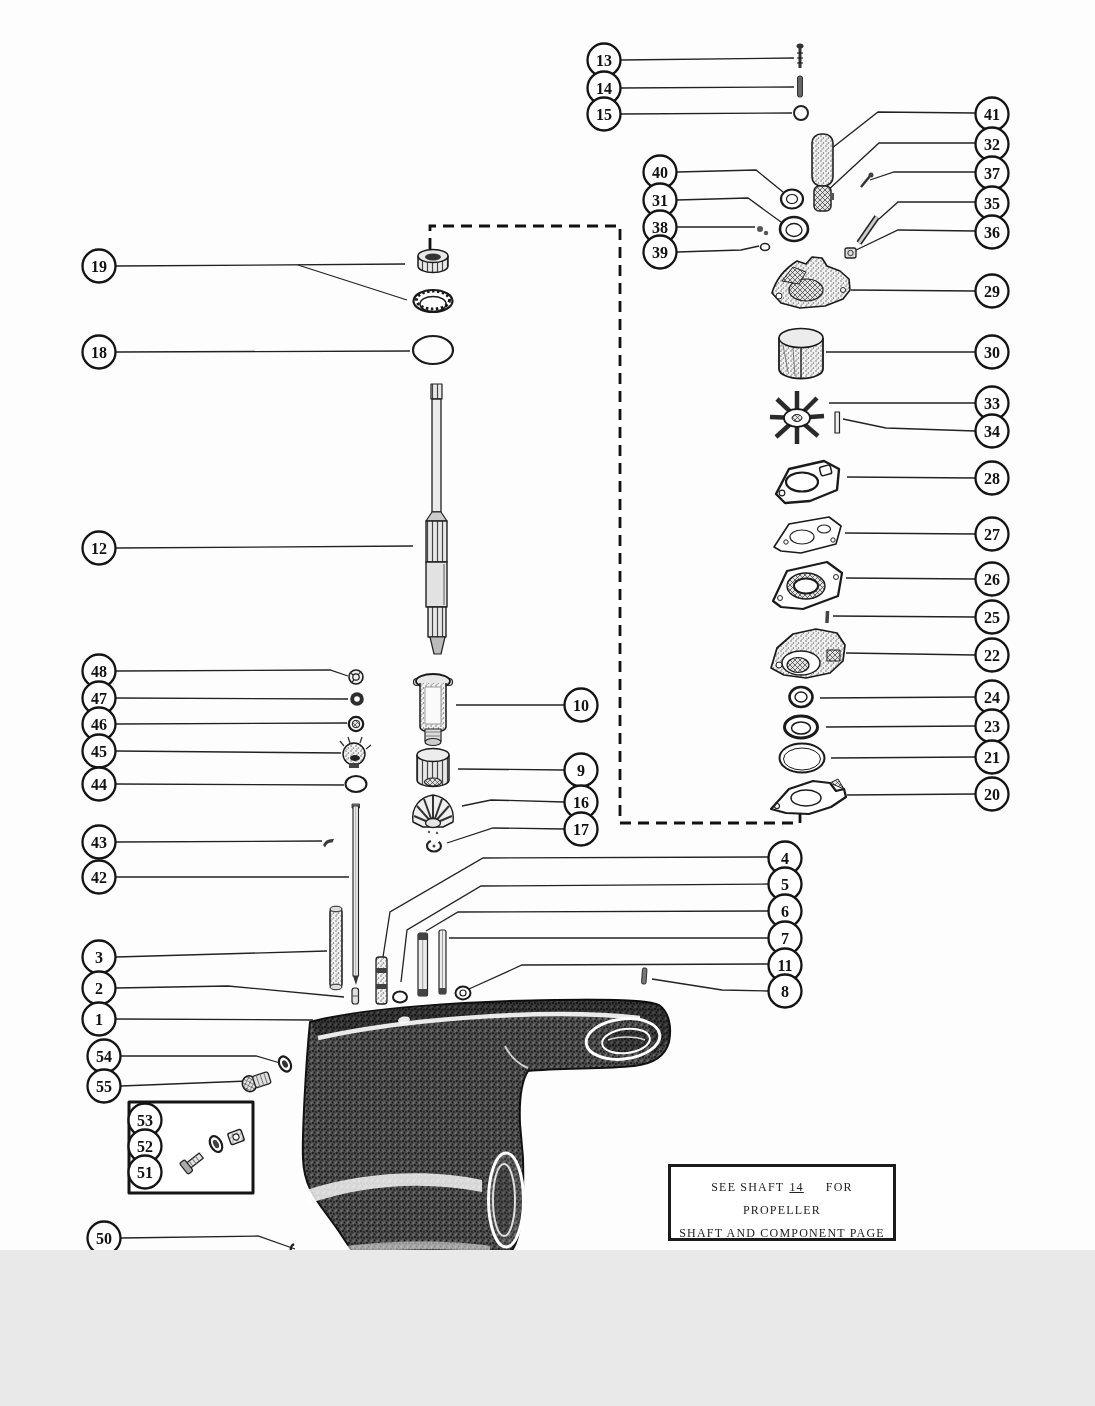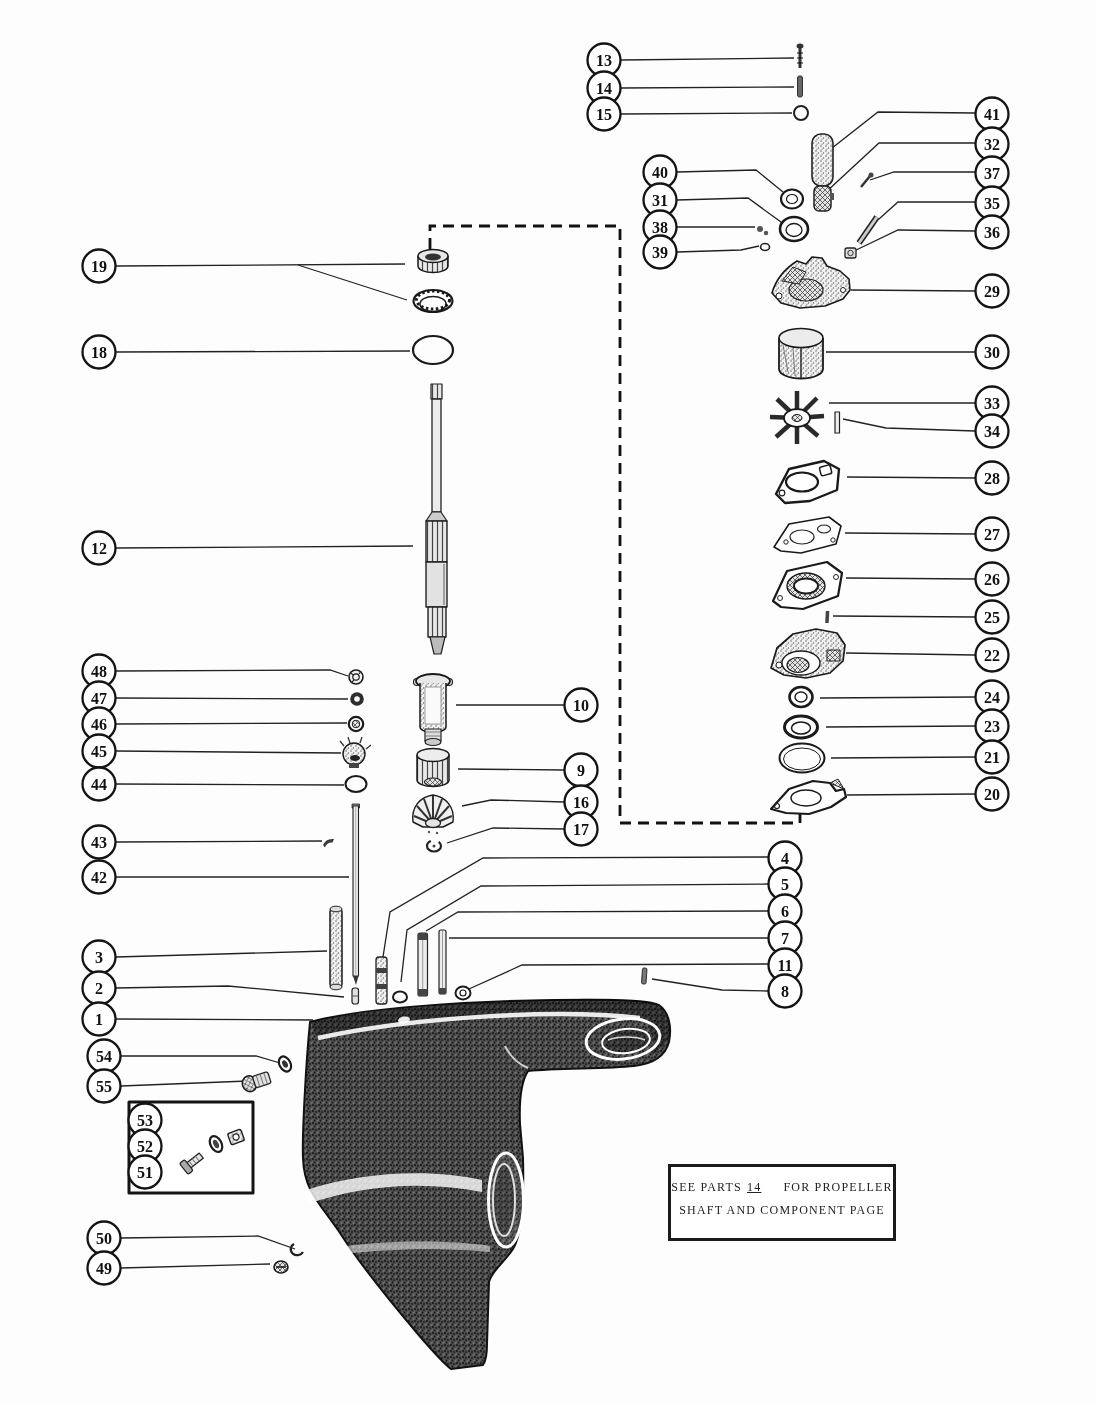--- a/index.html
+++ b/index.html
@@ -1,16 +1,16 @@
 <!DOCTYPE html>
 <html><head>
 <meta charset="utf-8">
 <style>
   html,body{margin:0;padding:0;background:#e9e9e9;}
-  .page{position:relative;width:1095px;height:1406px;background:#fdfdfd;overflow:hidden;
+  .page{position:relative;width:1095px;height:1250px;background:#fdfdfd;overflow:hidden;
         font-family:"Liberation Serif","DejaVu Serif",serif;}
   svg{position:absolute;top:0;left:0;}
   .leader{fill:none;stroke:#222;stroke-width:1.3px;}
   .callout-circle{fill:#ffffff;stroke:#141414;stroke-width:2.3px;}
   .callout-num{font-family:"Liberation Serif","DejaVu Serif",serif;font-size:16px;font-weight:bold;
                fill:#111;text-anchor:middle;}
   .note-box{position:absolute;left:668px;top:1164px;width:222px;height:62px;
             border:3px solid #1b1b1b;background:#fff;text-align:center;
             color:#222;font-size:12px;letter-spacing:1.2px;padding-top:9px;line-height:23px;}
   .note-box .pref{margin-right:5px;}
@@ -618,18 +618,18 @@
         </g>
         <g>
           <circle cx="785" cy="991" r="16.5" class="callout-circle"></circle>
           <text x="785" y="996.5" class="callout-num">8</text>
         </g>
       </g>
 </svg>
 
 <div class="note-box">
   <div>
-    <span class="pref">SEE PARTS</span><span class="pageref">14</span><span class="suf">FOR PROPELLER</span>
+    <span class="pref">SEE SHAFT</span><span class="pageref">14</span><span class="suf">FOR PROPELLER</span>
   </div>
   <div>SHAFT AND COMPONENT PAGE</div>
 </div>
 
 </div>
 
 </body></html>

